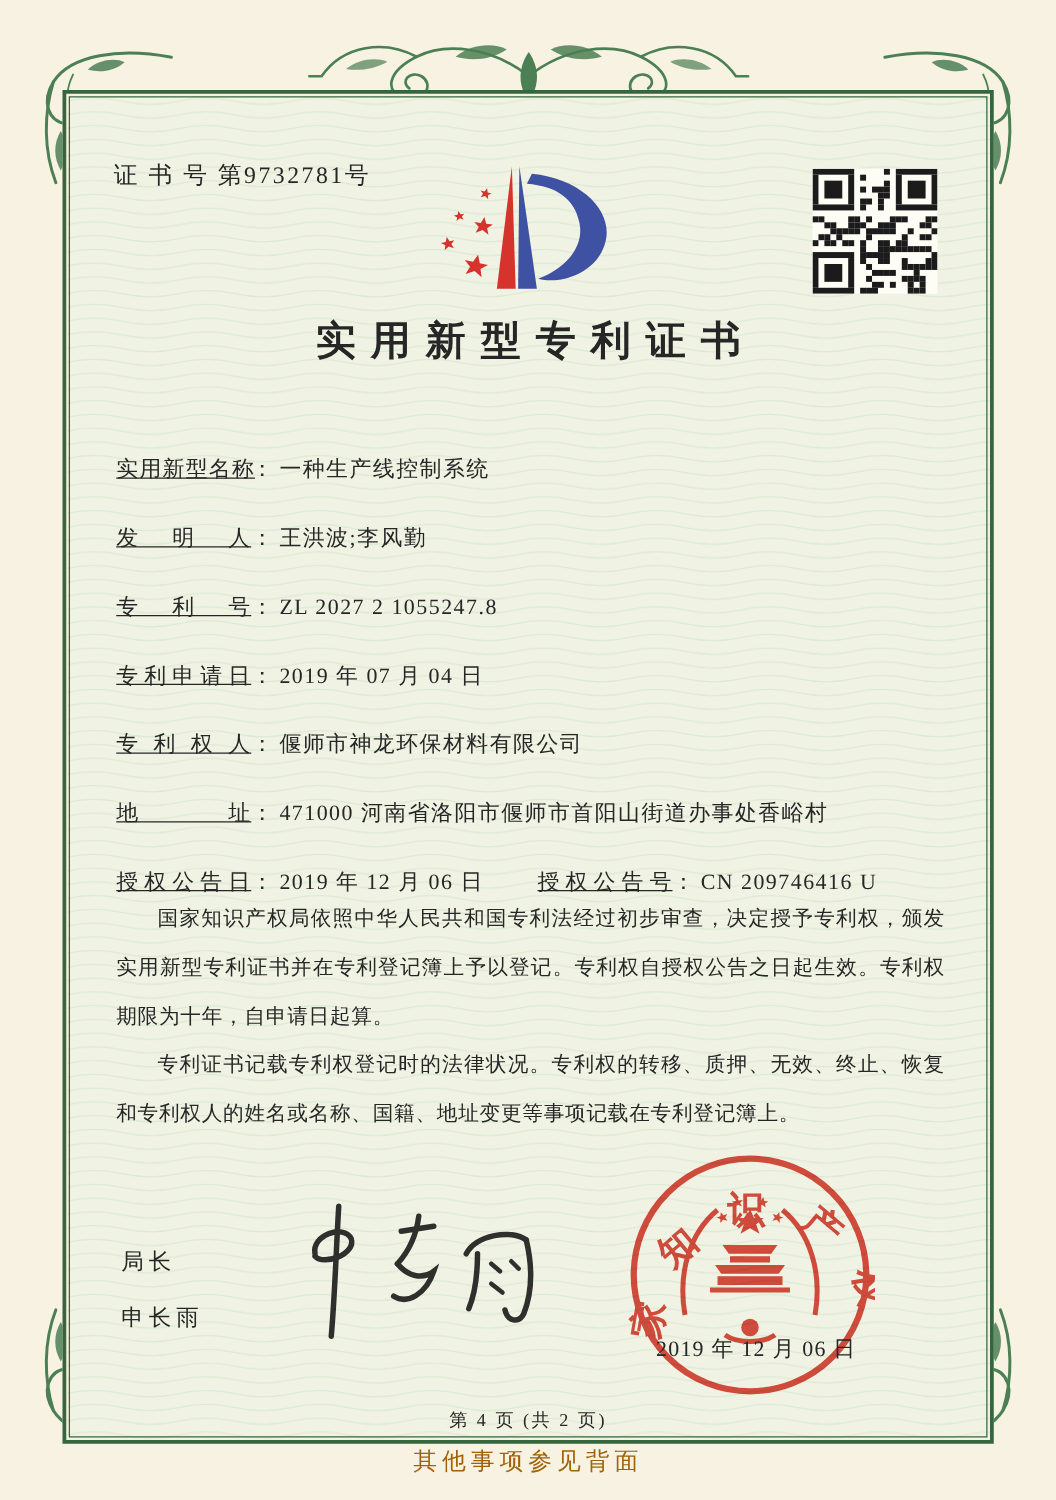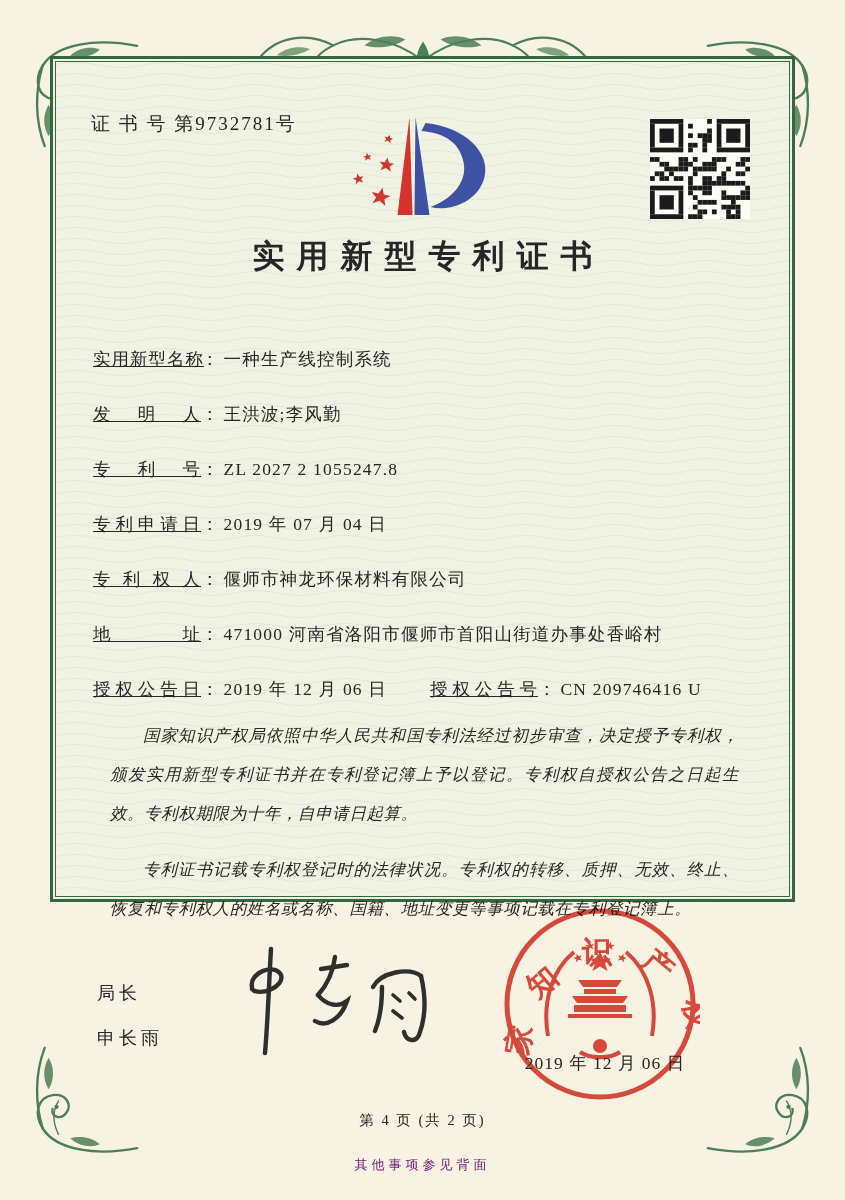--- a/index.html
+++ b/index.html
@@ -7,49 +7,49 @@
     --ornament-green:#4b7f54; --seal-red:#d93a2d; --logo-red:#d5342c;
     --logo-blue:#3f51a3; --text:#262626; --wave:#cfe0c8;
   }
   html,body{margin:0;padding:0;}
   body{
     width:845px;height:1200px;background:var(--paper);color:var(--text);
     font-family:"Liberation Serif","DejaVu Serif",serif;
   }
   .page{position:relative;width:845px;height:1200px;overflow:hidden;}
   .cert-frame{
-    position:absolute;left:50px;top:56px;width:745px;height:846px;
+    position:absolute;left:50px;top:72px;width:745px;height:1083px;
     border:3px solid var(--border-green);background:var(--inner-paper);box-sizing:border-box;
   }
   .cert-frame::after{content:"";position:absolute;inset:2px;border:1px solid var(--border-green);pointer-events:none;}
   .waves{position:absolute;inset:0;width:100%;height:100%;opacity:.55;pointer-events:none;}
   .cert-no{position:absolute;left:38px;top:52px;font-size:19px;letter-spacing:2px;white-space:nowrap;}
   .logo{position:absolute;left:50%;top:50px;transform:translateX(-50%);width:175px;height:122px;}
   .qr{position:absolute;right:42px;top:60px;width:100px;height:100px;background:#fdfdf6;}
   .title{position:absolute;left:0;right:0;top:176px;margin:0;text-align:center;
     font-size:32px;font-weight:700;letter-spacing:12px;text-indent:12px;}
   .fields{position:absolute;left:40px;right:36px;top:288px;font-size:17.5px;}
   .frow{position:relative;height:55px;letter-spacing:1px;white-space:nowrap;}
   .flabel{display:inline-block;width:108px;text-align:justify;text-align-last:justify;vertical-align:top;text-decoration:underline;}
   .colon{margin-right:4px;}
   .fval{letter-spacing:1.2px;}
   .grant2{position:absolute;left:337px;top:0;}
   .body-text{position:absolute;left:40px;right:36px;top:640px;font-size:16.5px;
     line-height:39px;text-align:justify;letter-spacing:.6px;}
-  .body-text p{margin:17px;text-indent:2em;font-style:italic;}
+  .body-text p{margin:0;text-indent:2em;}
   .signer-title{position:absolute;left:44px;top:922px;font-size:18px;letter-spacing:4px;}
   .signer-name{position:absolute;left:44px;top:967px;font-size:18px;letter-spacing:4px;}
   .signature{position:absolute;left:168px;top:882px;width:240px;height:122px;}
   .seal{position:absolute;left:447px;top:845px;width:200px;height:200px;}
   .seal svg{mix-blend-mode:multiply;}
   .seal-date{position:absolute;left:452px;top:992px;width:200px;text-align:center;
     font-size:17.5px;letter-spacing:1px;white-space:nowrap;}
   .page-num{position:absolute;left:0;right:0;top:1052px;text-align:center;font-size:14.5px;letter-spacing:2px;}
-  .back-note{position:absolute;left:0;right:0;top:1156px;text-align:center;font-size:13px;
-    letter-spacing:4px;color:#701a75;}
+  .back-note{position:absolute;left:0;right:0;top:1156px;text-align:center;font-size:19px;
+    letter-spacing:4px;color:#a16207;}
   .fl{position:absolute;width:118px;height:118px;color:var(--ornament-green);}
   .fl svg{width:100%;height:100%;}
   .fl.tr{transform:scaleX(-1);}
   .fl.bl{transform:scaleY(-1);}
   .fl.br{transform:scale(-1,-1);}
   .toporn{position:absolute;left:50%;top:22px;transform:translateX(-50%);
     width:360px;height:78px;color:var(--ornament-green);}
   .defs{position:absolute;width:0;height:0;overflow:hidden;}
 </style>
 </head>

